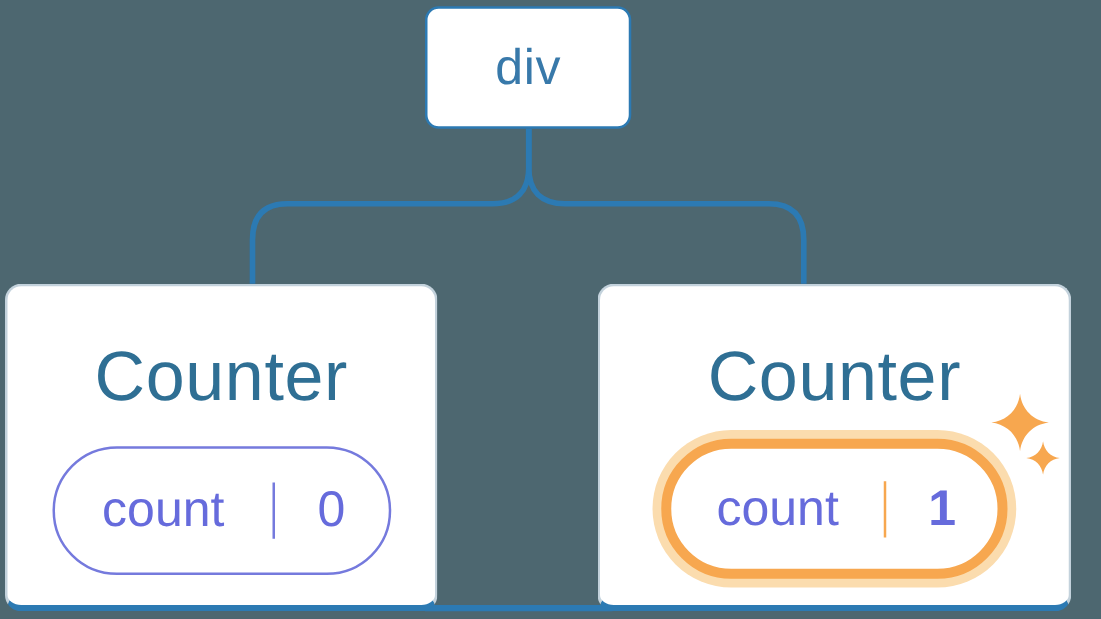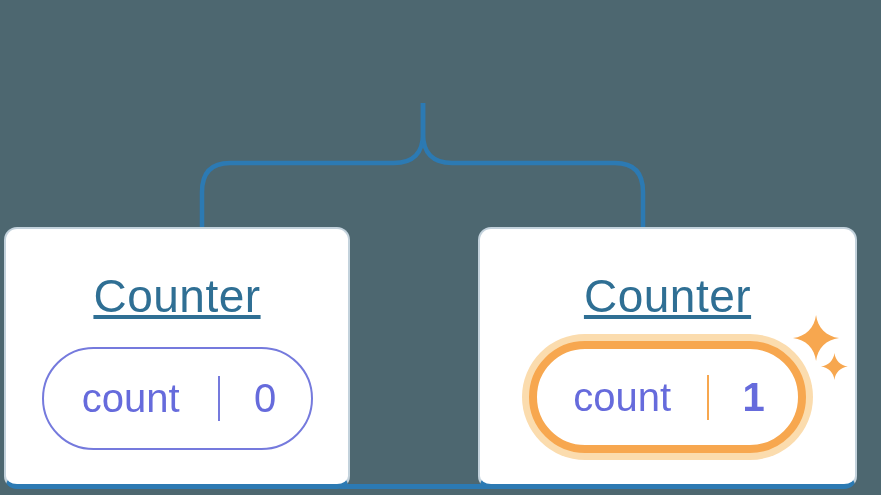--- a/index.html
+++ b/index.html
@@ -31,22 +31,22 @@
     background:var(--card-bg);
     border:2px solid var(--card-border);
     border-bottom:5px solid var(--line-blue);
     border-radius:13px;
     display:flex;flex-direction:column;align-items:center;
   }
   .card-left{left:4px;width:346px;}
   .card-right{left:478px;width:379px;}
 
   .card-title{
-    margin-top:44px;font-size:46px;font-weight:500;color:var(--title-blue);
-    line-height:1;letter-spacing:.5px;text-decoration:underline;
+    margin-top:44px;font-size:56px;font-weight:500;color:var(--title-blue);
+    line-height:1;letter-spacing:.5px;
   }
 
   .pill{
     margin-top:28px;display:flex;align-items:center;background:var(--card-bg);
     border-radius:999px;overflow:hidden;
   }
   .pill-plain{width:271px;height:103px;border:2px solid var(--purple-border);}
   .pill-glow{
     margin-top:22px;width:277px;height:112px;border:8px solid var(--orange);
     box-shadow:0 0 0 7px var(--orange-halo);
@@ -70,20 +70,23 @@
 
 <div class="canvas">
 
   <svg class="connectors" viewBox="0 0 881 495" fill="none" xmlns="http://www.w3.org/2000/svg">
     <path d="M423 103 L423 134 C423 153 413 163 394 163 L230 163 C211 163 202 173 202 192 L202 227" stroke="#2c7ab3" stroke-width="4.5"></path>
     <path d="M423 103 L423 134 C423 153 433 163 452 163 L615 163 C634 163 643 173 643 192 L643 227" stroke="#2c7ab3" stroke-width="4.5"></path>
   </svg>
 
   <div class="baseline"></div>
 
+  <div class="root-node">
+    <span>div</span>
+  </div>
 
   <div class="card card-left">
     <div class="card-title">Counter</div>
     <div class="pill pill-plain">
       <div class="pill-name">count</div>
       <div class="pill-value">0</div>
     </div>
   </div>
 
   <div class="card card-right">

